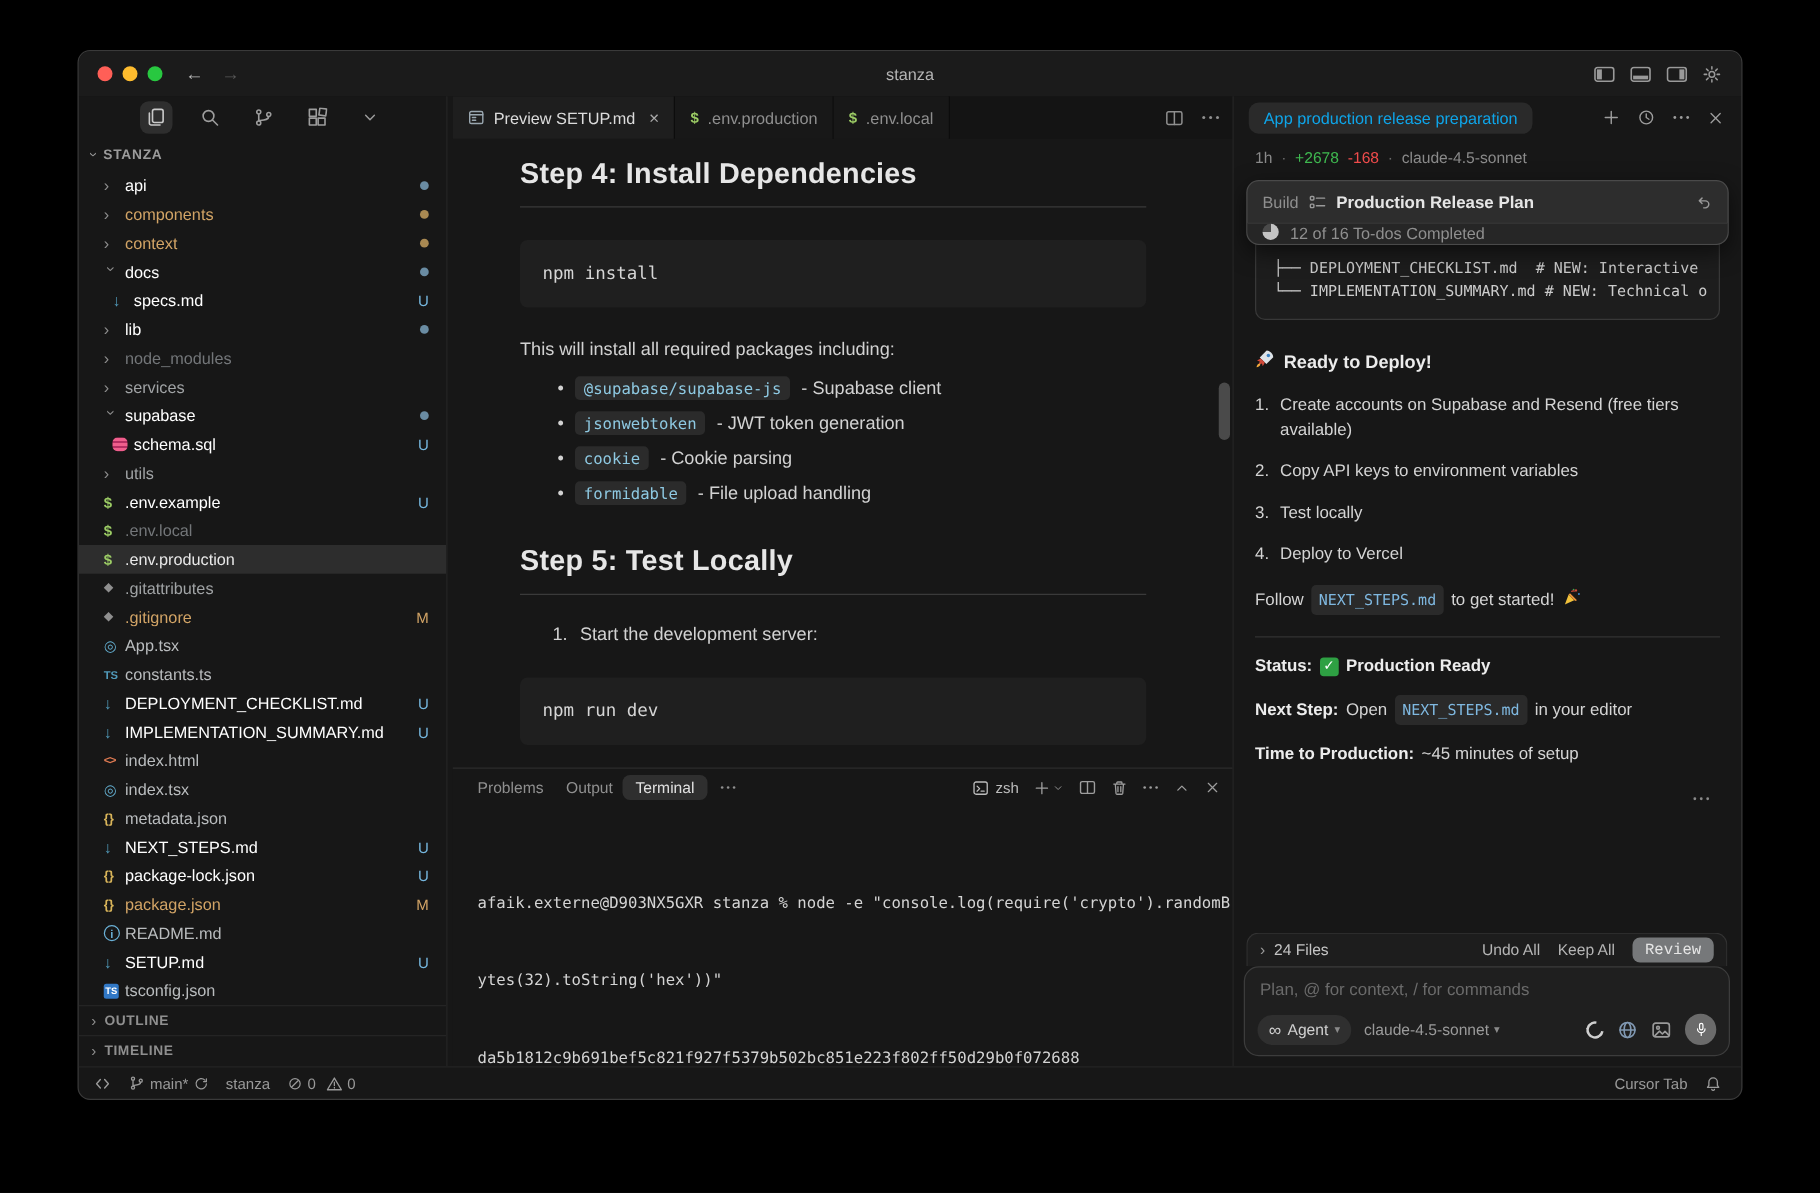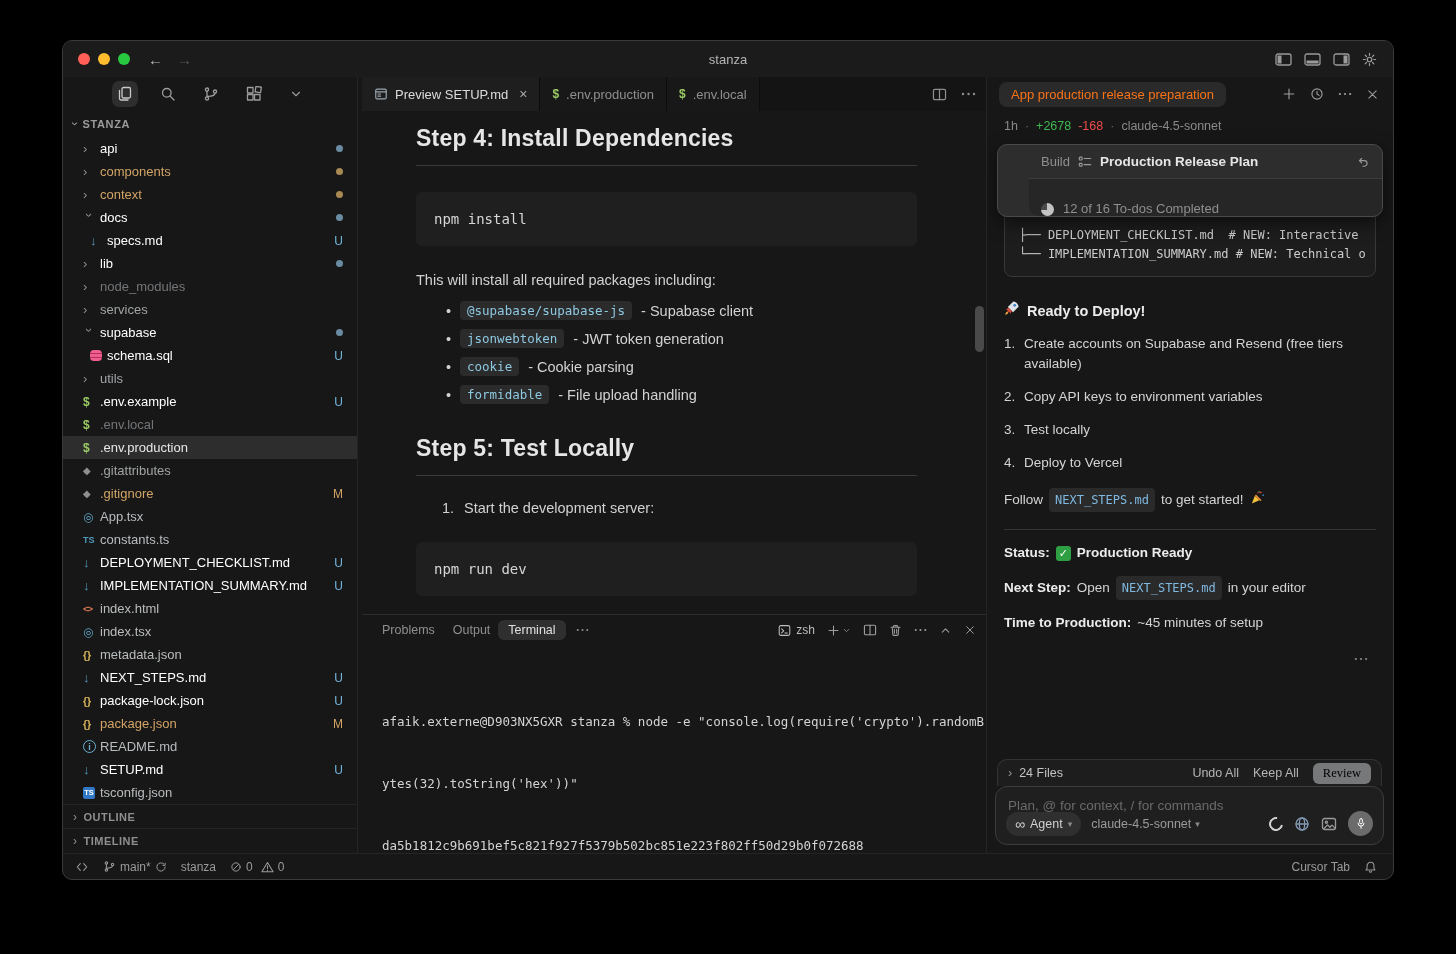--- a/index.html
+++ b/index.html
@@ -102,34 +102,34 @@
   .term-actions { display:flex; align-items:center; gap:12px; color:#9d9d9d; }
   .zshlbl { display:flex; align-items:center; gap:5px; font-size:12px; color:#bdbdbd; }
   .plusgrp { display:flex; align-items:center; gap:2px; }
   .term-body { padding:7px 20px 0; font-size:12.5px; line-height:15.5px; color:#d4d4d4; white-space:pre; }
   .term-hint { position:absolute; bottom:5px; left:0; right:0; text-align:center; color:#6f6f6f; font-size:12px; }
 
   
   .chat { position:absolute; top:36px; left:923px; right:0; bottom:26px; border-left:1px solid #242424;
     background:#171717; overflow:hidden; }
   .chat-head { height:34px; display:flex; align-items:center; padding:0 14px 0 12px; }
-  .chat-pill { background:#2a2a2a; color:#f97316; font-size:13px; border-radius:8px; padding:5px 12px;
+  .chat-pill { background:#2a2a2a; color:#0ea5e9; font-size:13px; border-radius:8px; padding:5px 12px;
     white-space:nowrap; overflow:hidden; max-width:250px; }
   .chat-head-actions { margin-left:auto; display:flex; gap:14px; color:#9d9d9d; align-items:center; }
   .chat-scroll { position:absolute; top:34px; left:0; right:0; bottom:112px; padding:8px 17px 0; overflow:hidden; }
   .meta-row { display:flex; gap:7px; font-size:12.5px; color:#8a8a8a; align-items:center; }
   .meta-row .sep::before { content:"·"; color:#6a6a6a; }
   .added{color:#3fb950}.removed{color:#f14c4c}
   .todo-card { position:relative; z-index:2; margin:11px -7px 0; background:#2d2d2d;
-    border:1px solid #4a4a4a; border-radius:10px; box-shadow:0 6px 18px rgba(0,0,0,.55);padding-left:31px; }
+    border:1px solid #4a4a4a; border-radius:10px; box-shadow:0 6px 18px rgba(0,0,0,.55); }
   .todo-top { height:33px; display:flex; align-items:center; gap:8px; padding:0 12px; }
   .todo-mode { color:#8f8f8f; font-size:13px; }
   .todo-title { color:#e5e5e5; font-size:13.5px; font-weight:600; }
   .todo-undo { margin-left:auto; color:#9a9a9a; display:flex; }
-  .todo-prog { height:38px; display:flex; align-items:flex-end; gap:9px; padding:0 12px;
+  .todo-prog { height:17px; display:flex; align-items:flex-start; gap:9px; padding:0 12px;
     background:#262626; border-top:1px solid #3d3d3d; border-radius:0 0 10px 10px; color:#8f8f8f; font-size:13px; }
   .pie { width:13px; height:13px; border-radius:50%; flex:none;
     background:conic-gradient(#c3c3c3 0 270deg,#4a4a4a 270deg 360deg); }
   .chat-code { position:relative; z-index:1; margin-top:-30px; padding:38px 14px 12px;
     background:#1d1d1d; border:1px solid #383838; border-radius:8px; overflow:hidden; }
   .cbl { font-family:"DejaVu Sans Mono",monospace; font-size:12px; line-height:19px; color:#cccccc; white-space:pre; }
   .msg { color:#d4d4d4; font-size:13.5px; line-height:20px; }
   .msg-h { display:flex; align-items:center; gap:7px; margin-top:23px; font-size:14.5px; font-weight:700; color:#ececec; }
   .msg-p { margin-top:9px; width:372px; }
   .cstep { display:flex; margin-top:13px; width:372px; }
@@ -143,23 +143,23 @@
   .checkb { width:15px; height:15px; background:#2ea043; border-radius:3px; color:#fff;
     display:inline-flex; align-items:center; justify-content:center; font-size:11px; flex:none; }
   .checkb::before { content:"✓"; }
   .msg-more { text-align:right; color:#8a8a8a; margin-top:14px; padding-right:8px; }
 
   .chat-bottom { position:absolute; left:8px; right:9px; bottom:8px; }
   .filesbar { margin:0 2px; height:27px; background:#1d1d1d; border:1px solid #333; border-bottom:none;
     border-radius:10px 10px 0 0; display:flex; align-items:center; padding:0 10px; font-size:12.5px; color:#c4c4c4; }
   .filesbar .fchev { color:#9a9a9a; margin-right:7px; }
   .filesbar .fb-actions { margin-left:auto; display:flex; align-items:center; gap:14px; color:#b5b5b5; }
-  .review-btn { background:#76787a; color:#000000; border:none; border-radius:6px; padding:3px 10px;
-    font-size:12.5px; font-family:Liberation Serif, serif; cursor:pointer; }
-  .inputbox { position:relative; height:59px; background:#1f1f1f; border:1px solid #3c3c3c; border-radius:12px; padding:9px 12px; }
+  .review-btn { background:#76787a; color:#e5e5e5; border:none; border-radius:6px; padding:3px 10px;
+    font-size:12.5px; font-family:Liberation Mono, monospace; cursor:pointer; }
+  .inputbox { position:relative; height:72px; background:#1f1f1f; border:1px solid #3c3c3c; border-radius:12px; padding:9px 12px; }
   .chat-input { width:100%; background:transparent; border:none; outline:none; color:#d0d0d0; font-size:13.5px; font-family:inherit; }
   .chat-input::placeholder { color:#6a6a6a; }
   .input-row { position:absolute; left:10px; right:10px; bottom:8px; display:flex; align-items:center; gap:10px; }
   .agent-pill { display:flex; align-items:center; gap:5px; background:#2f2f2f; border-radius:13px;
     height:24px; padding:0 9px; color:#d0d0d0; font-size:12.5px; cursor:pointer; }
   .agent-pill .inf { font-size:14px; }
   .model-sel { color:#9a9a9a; font-size:12.5px; display:flex; align-items:center; gap:4px; cursor:pointer; }
   .input-icons { margin-left:auto; display:flex; align-items:center; gap:11px; color:#9a9a9a; }
   .arc { width:14px; height:14px; border-radius:50%; border:2px solid #cfcfcf; border-right-color:transparent; transform:rotate(-35deg); }
   .micbtn { width:25px; height:25px; border-radius:50%; background:#6b6b6b; color:#fff;

